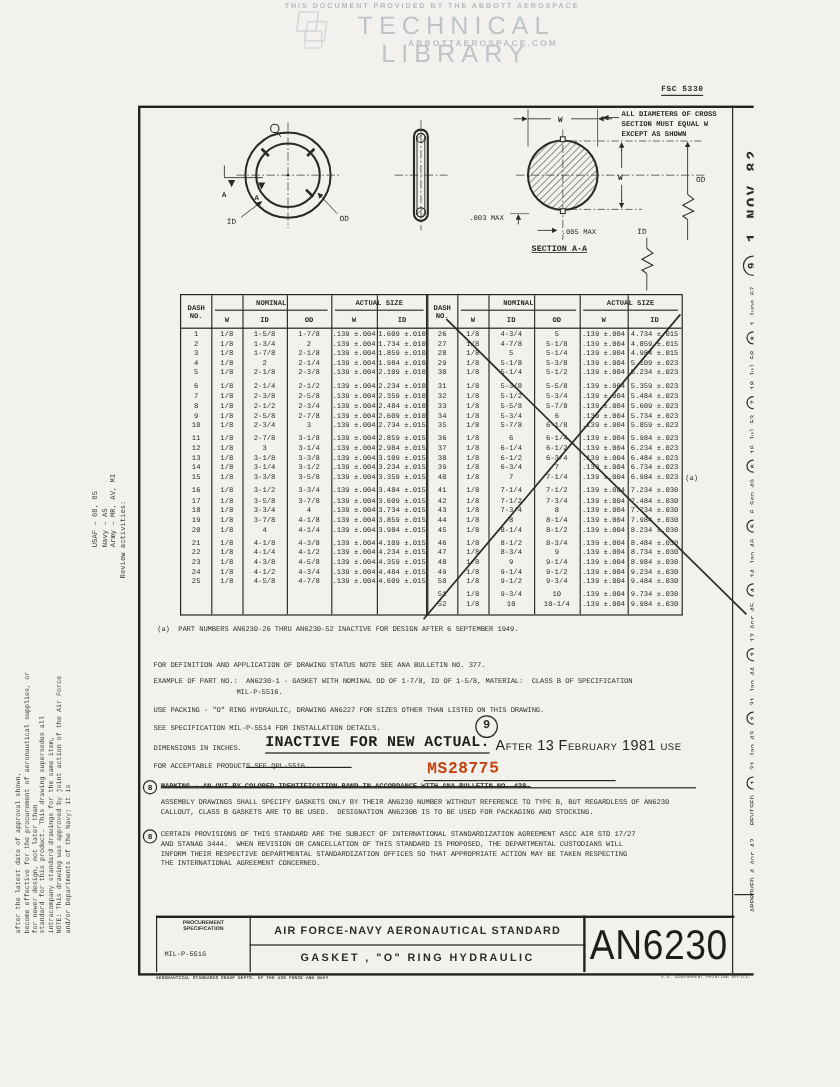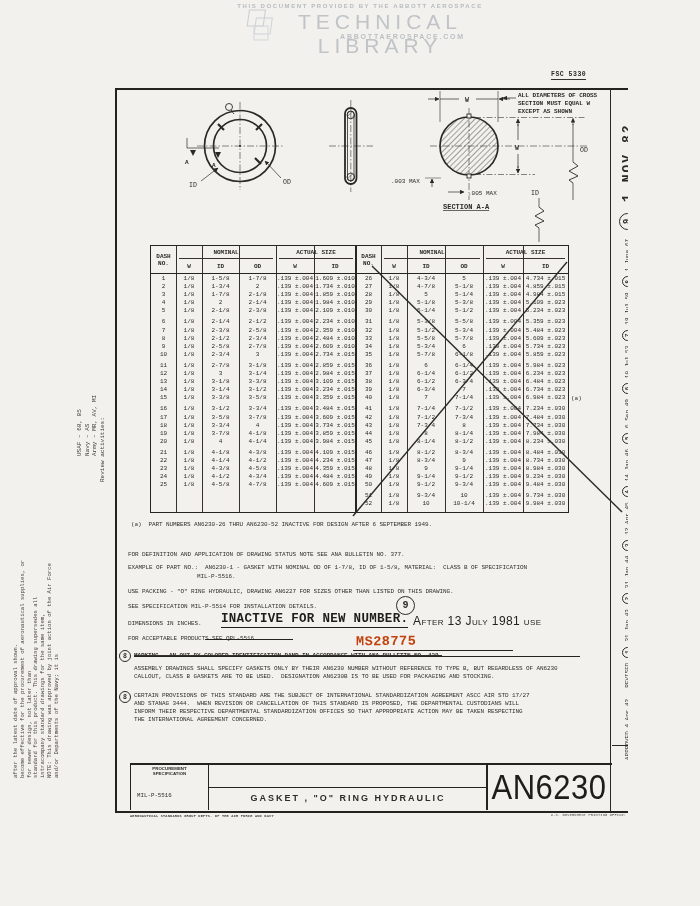--- a/index.html
+++ b/index.html
@@ -668,22 +668,22 @@
   </div>
 
   <div class="abs note" style="left:131px;top:521px;">(a)  PART NUMBERS AN6230-26 THRU AN6230-52 INACTIVE FOR DESIGN AFTER 6 SEPTEMBER 1949.</div>
   <div class="abs note" style="left:128px;top:551px;">FOR DEFINITION AND APPLICATION OF DRAWING STATUS NOTE SEE ANA BULLETIN NO. 377.</div>
   <div class="abs note" style="left:128px;top:564px;">EXAMPLE OF PART NO.:  AN6230-1 - GASKET WITH NOMINAL OD OF 1-7/8, ID OF 1-5/8, MATERIAL:  CLASS B OF SPECIFICATION</div>
   <div class="abs note" style="left:197px;top:573px;">MIL-P-5516.</div>
   <div class="abs note" style="left:128px;top:588px;">USE PACKING - "O" RING HYDRAULIC, DRAWING AN6227 FOR SIZES OTHER THAN LISTED ON THIS DRAWING.</div>
   <div class="abs note" style="left:128px;top:603px;">SEE SPECIFICATION MIL-P-5514 FOR INSTALLATION DETAILS.</div>
   <div class="abs circ c9" style="left:396px;top:596px;">9</div>
   <div class="abs note" style="left:128px;top:620px;">DIMENSIONS IN INCHES.</div>
-  <div class="abs inactive">INACTIVE FOR NEW NUMBER.</div>
-  <div class="abs sans after">After 13 July 1981 use</div>
+  <div class="abs inactive">INACTIVE FOR NEW ACTUAL.</div>
+  <div class="abs sans after">After 13 February 1981 use</div>
   <div class="abs ms">MS28775</div>
   <div class="abs bar" style="left:353px;top:650px;width:160px;"></div>
   <div class="abs note" style="left:128px;top:635px;">FOR ACCEPTABLE PRODUCTS SEE QPL-5516.</div>
   <div class="abs bar" style="left:205px;top:639px;width:88px;"></div>
   <div class="abs circ c8" style="left:119px;top:650px;">8</div>
   <div class="abs note strike" style="left:134px;top:652px;">MARKING - AN OUT BY COLORED IDENTIFICATION BAND IN ACCORDANCE WITH ANA BULLETIN NO. 438.</div>
   <div class="abs bar" style="left:134px;top:656px;width:446px;"></div>
   <div class="abs note" style="left:134px;top:665px;">ASSEMBLY DRAWINGS SHALL SPECIFY GASKETS ONLY BY THEIR AN6230 NUMBER WITHOUT REFERENCE TO TYPE B, BUT REGARDLESS OF AN6230</div>
   <div class="abs note" style="left:134px;top:673px;">CALLOUT, CLASS B GASKETS ARE TO BE USED.  DESIGNATION AN6230B IS TO BE USED FOR PACKAGING AND STOCKING.</div>
   <div class="abs circ c8" style="left:119px;top:691px;">8</div>
@@ -695,20 +695,21 @@
   <div class="abs tb-line" style="left:130px;top:763px;width:482px;height:1.6px;"></div>
   <div class="abs tb-line" style="left:130px;top:763px;width:1.4px;height:47px;"></div>
   <div class="abs tb-line" style="left:208px;top:763px;width:1.4px;height:47px;"></div>
   <div class="abs tb-line" style="left:486px;top:763px;width:1.6px;height:47px;"></div>
   <div class="abs tb-line" style="left:208px;top:787px;width:280px;height:1.2px;"></div>
   <div class="abs sans tb-label" style="left:131px;top:766px;width:77px;">
     <div>PROCUREMENT</div>
     <div>SPECIFICATION</div>
   </div>
   <div class="abs tb-mil" style="left:137px;top:792px;">MIL-P-5516</div>
+  <div class="abs sans tb-afn" style="left:209px;top:770px;width:278px;">AIR FORCE-NAVY AERONAUTICAL STANDARD</div>
   <div class="abs sans tb-gasket" style="left:209px;top:793px;width:278px;">GASKET ,  "O"  RING   HYDRAULIC</div>
   <div class="abs sans tb-an" style="left:488px;top:770px;width:122px;">AN6230</div>
 
   <div class="abs tinyfoot" style="left:130px;top:814px;font-weight:bold;">AERONAUTICAL STANDARDS GROUP   DEPTS. OF THE AIR FORCE AND NAVY</div>
   <div class="abs tinyfoot" style="left:490px;top:813px;width:148px;text-align:right;">U.S. GOVERNMENT PRINTING OFFICE: 1983</div>
 
   <div class="abs rot review">
     <div>Review activities:</div>
     <div class="ind">Army – MR, AV, MI</div>
     <div class="ind">Navy – AS</div>

